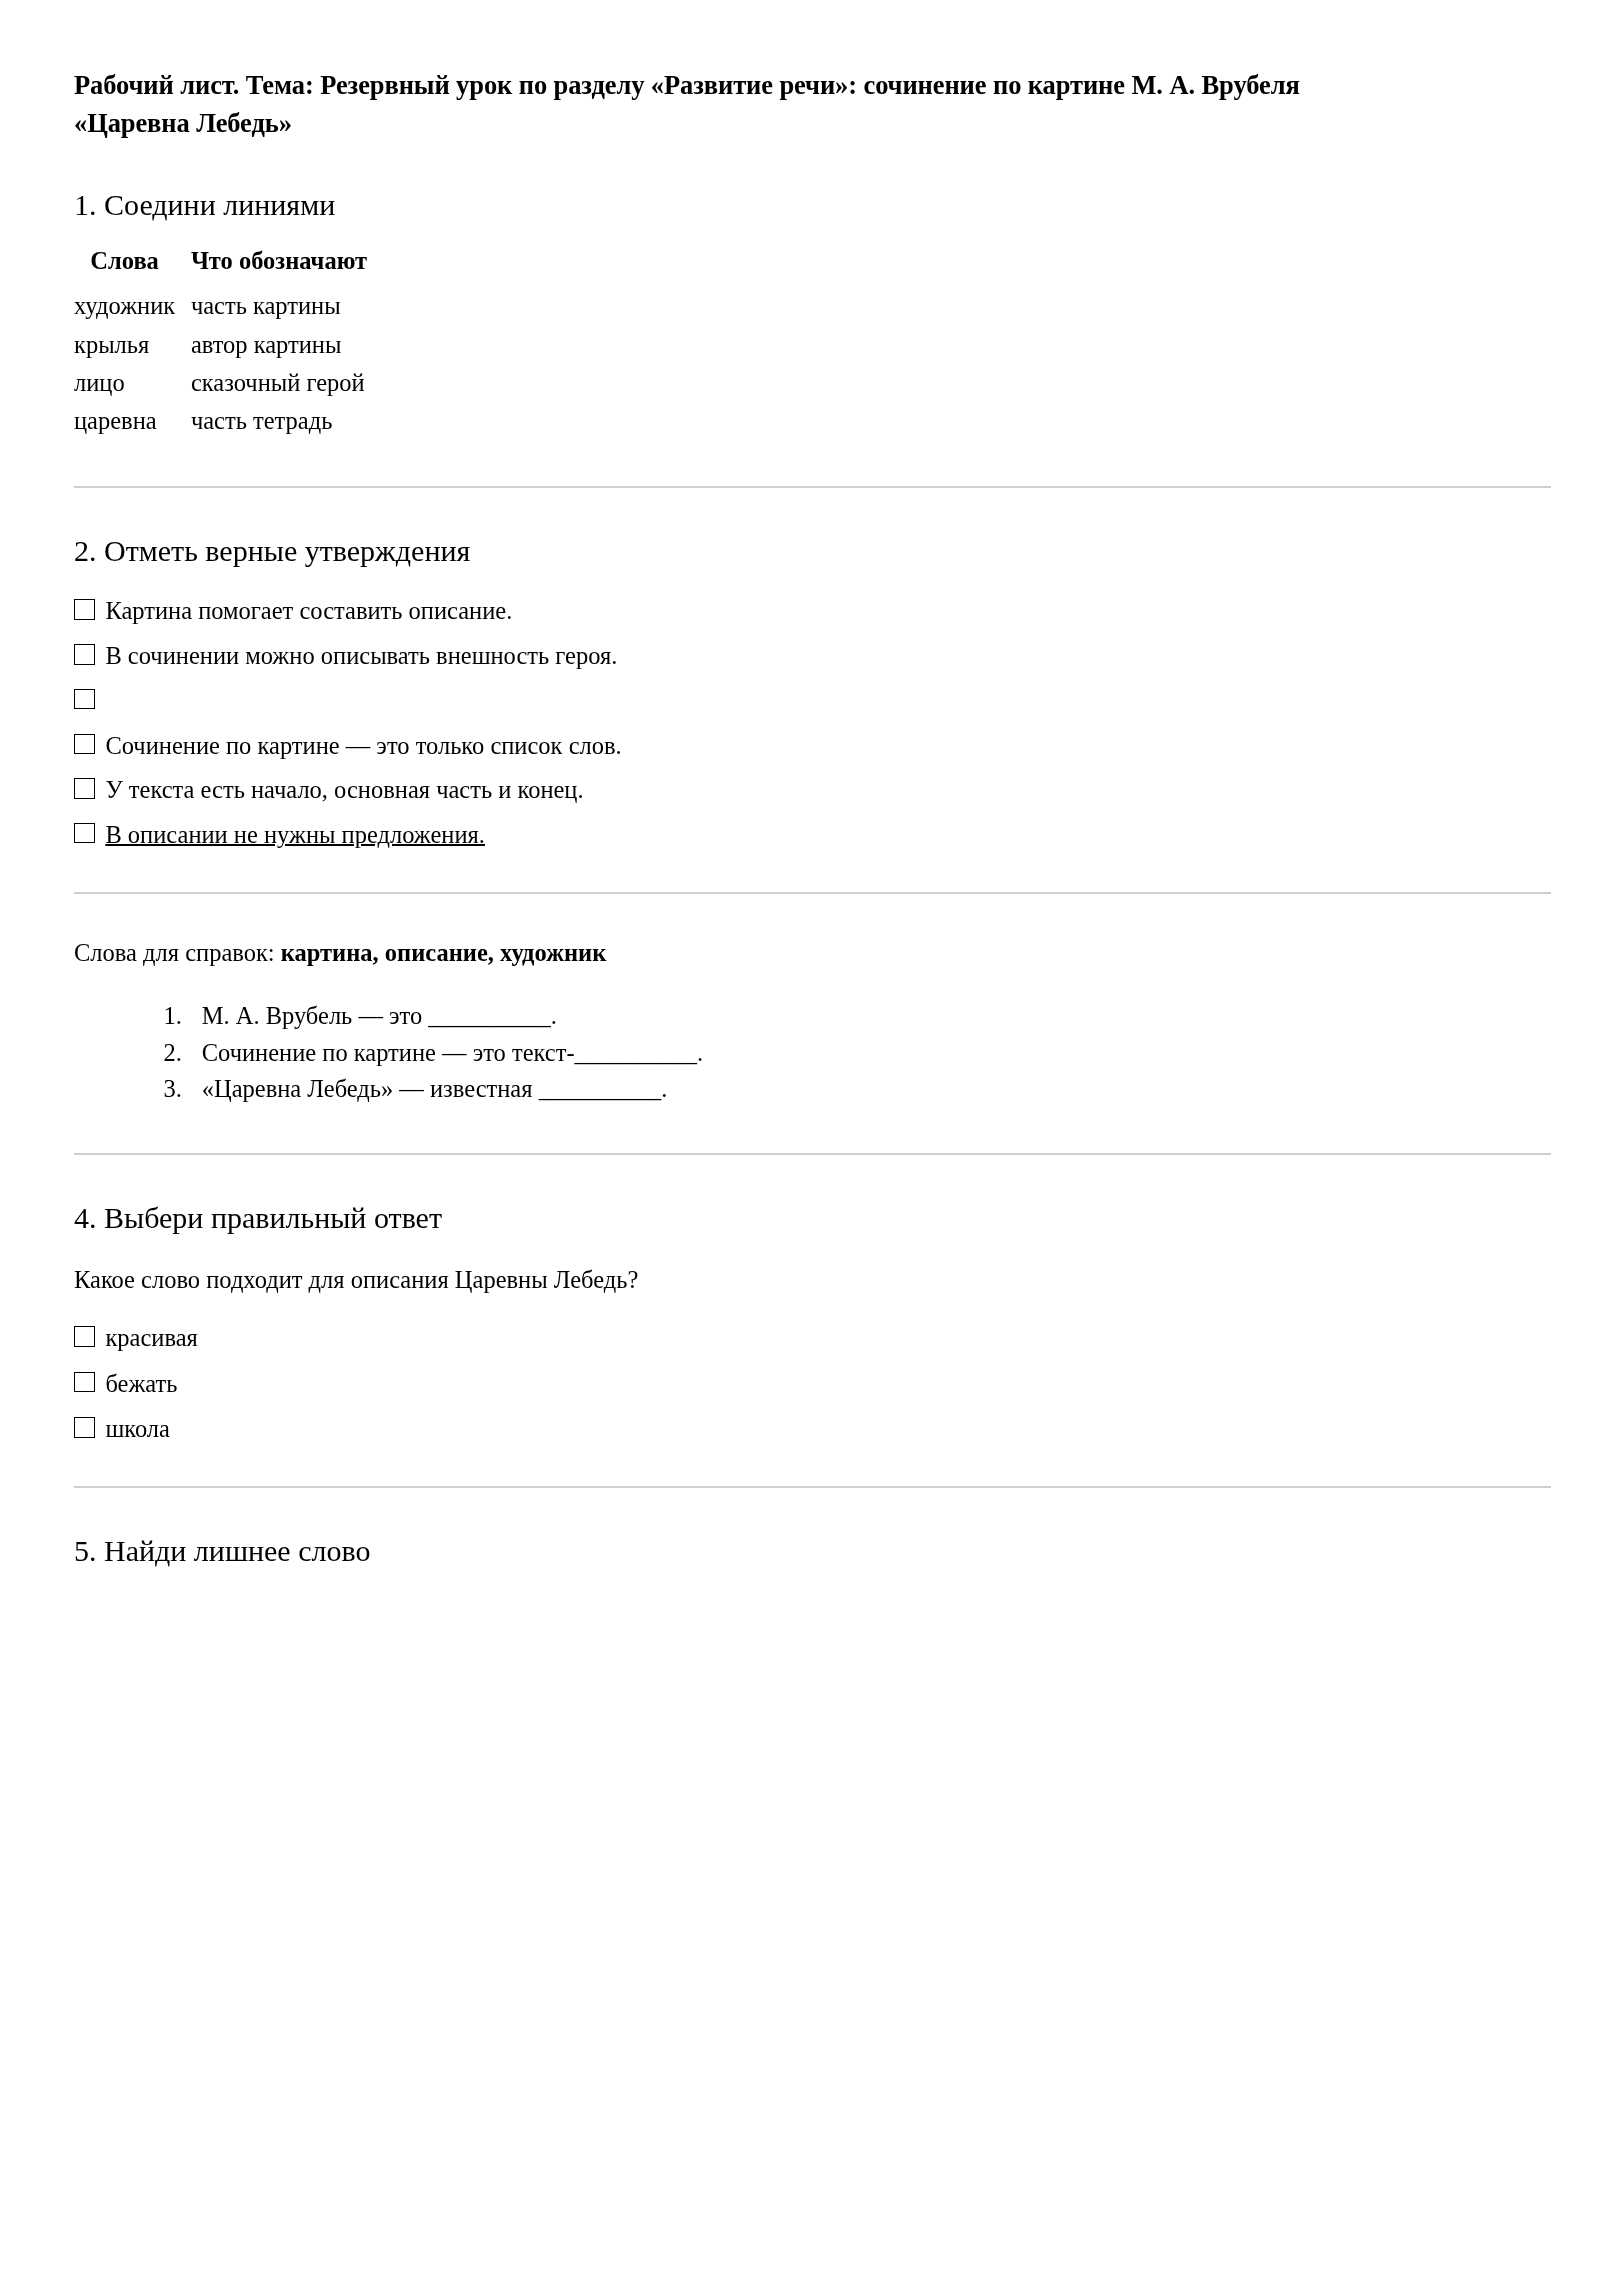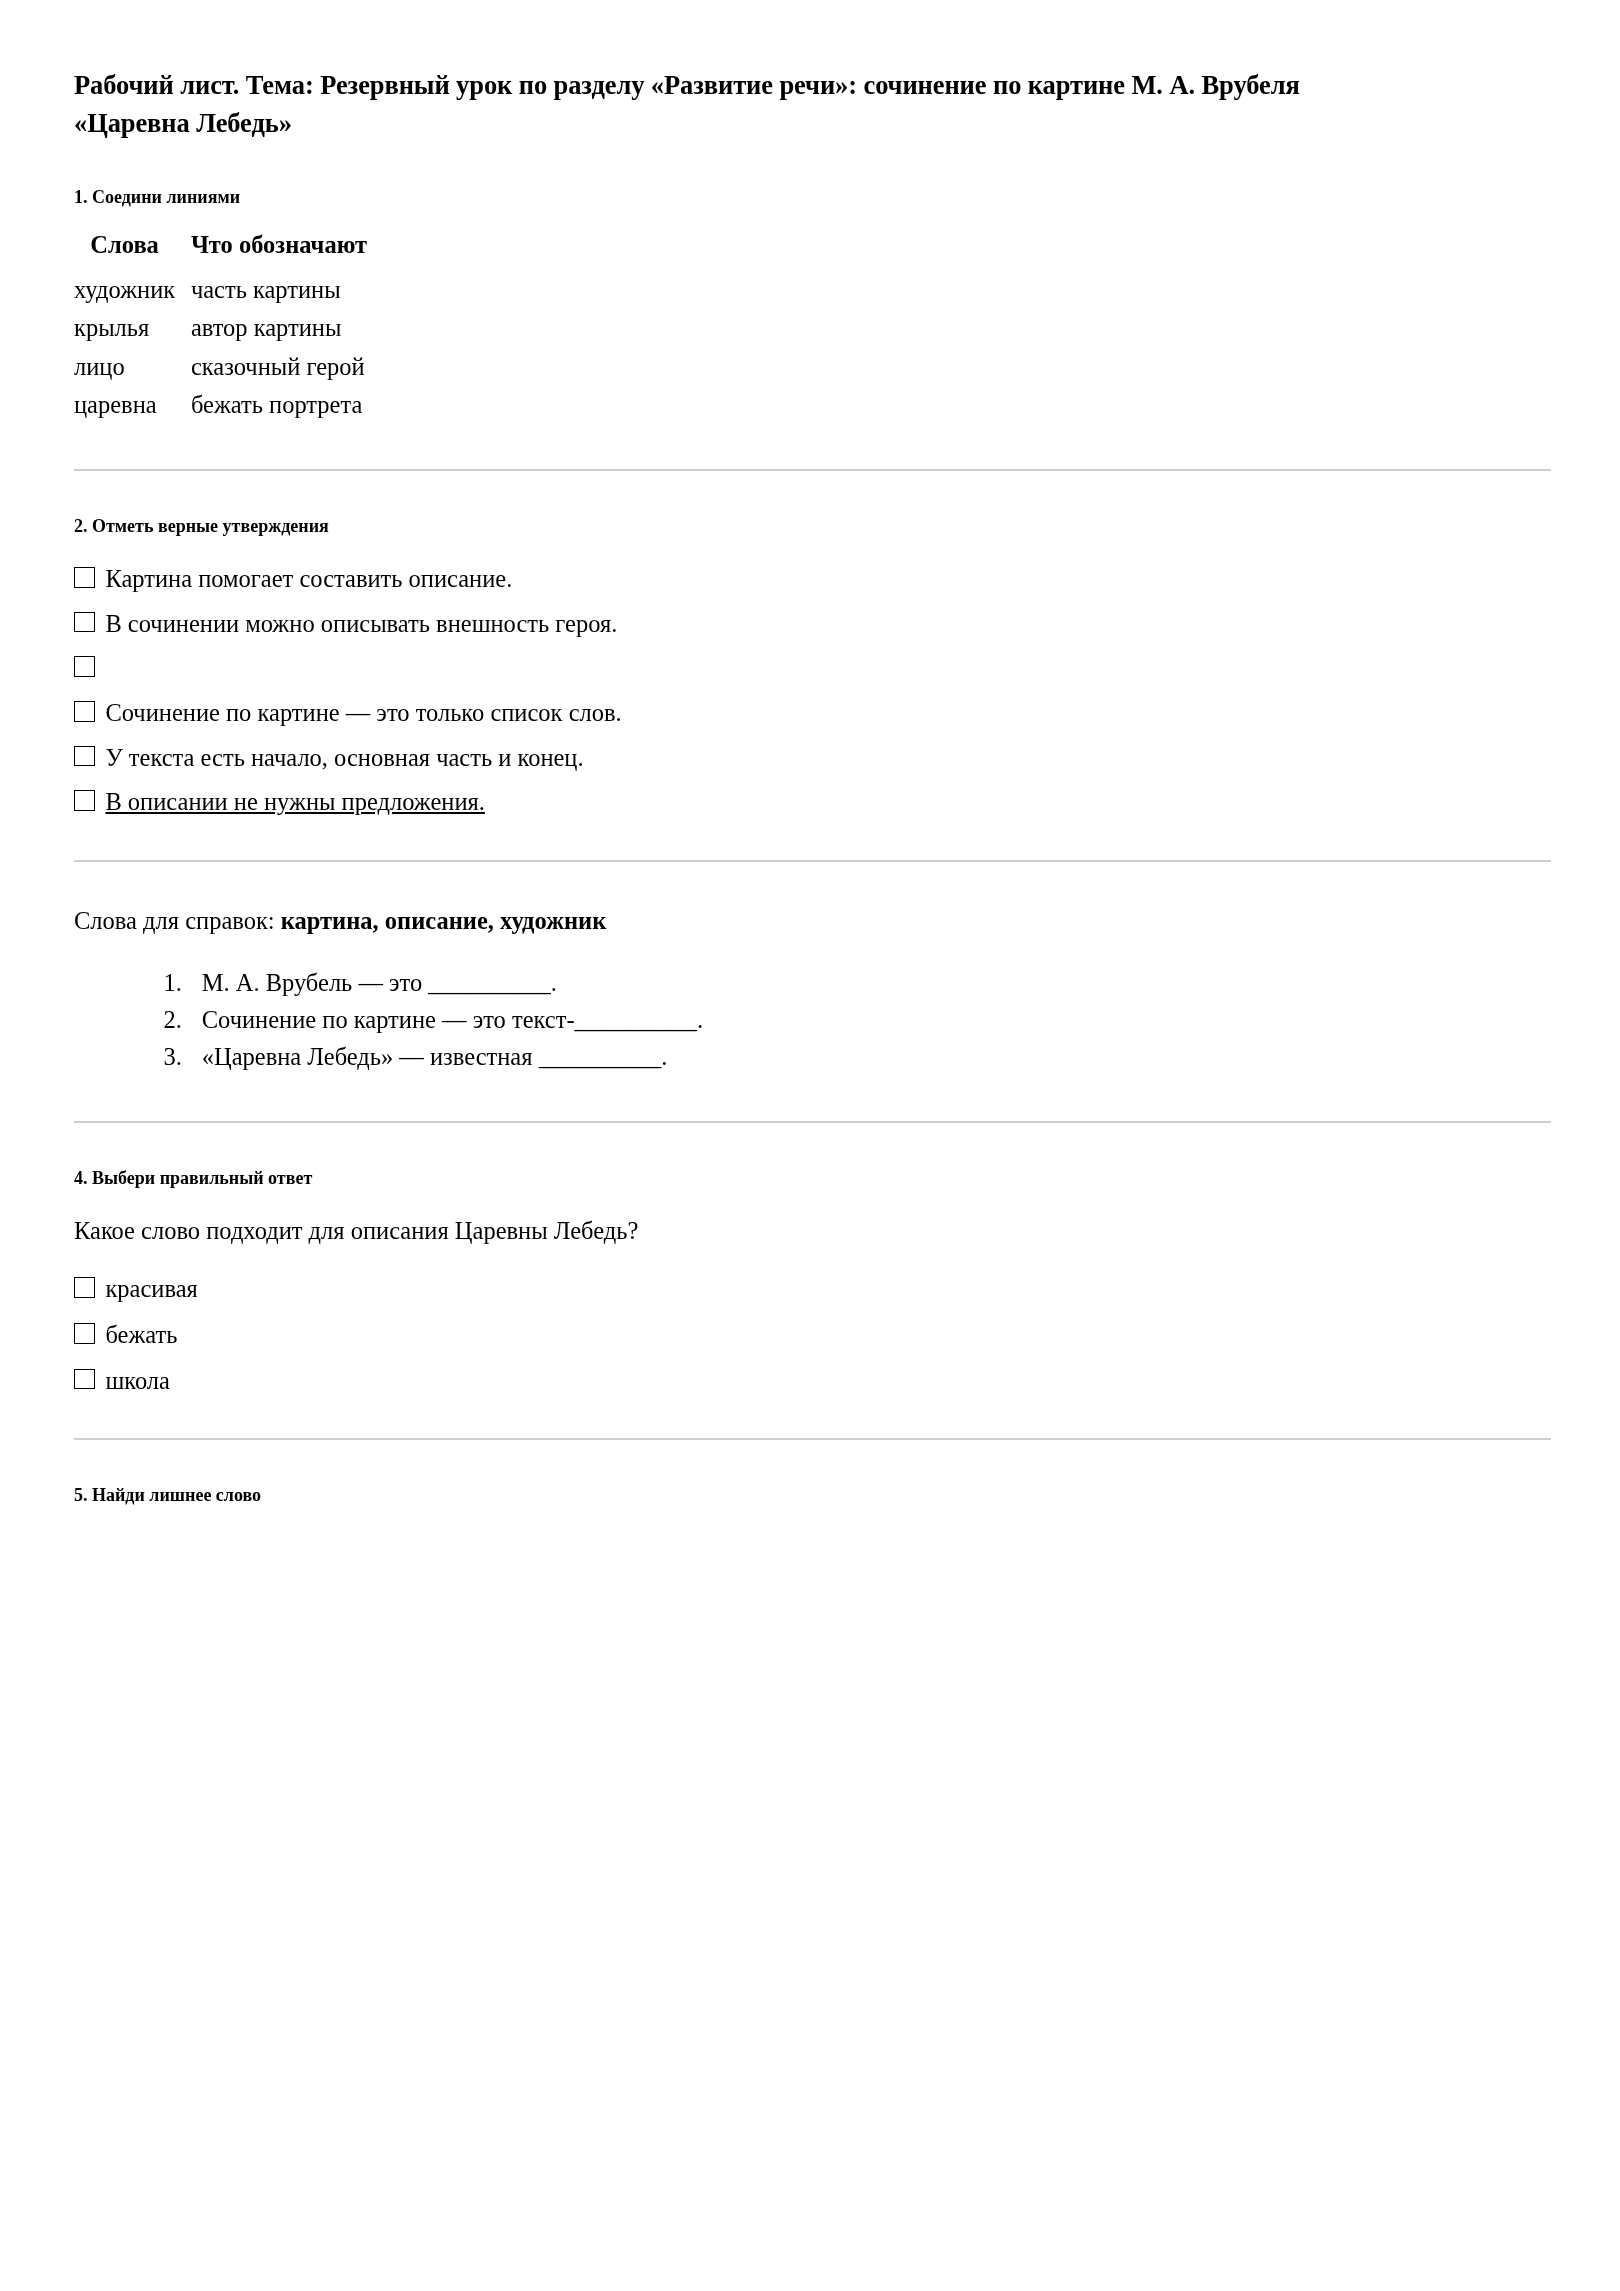--- a/index.html
+++ b/index.html
@@ -31,22 +31,22 @@
     letter-spacing: -0.1px;
     margin: 0 0 43px 0;
     max-width: 1460px;
   }
 
   
   .section {
     margin: 0;
   }
   .sec-heading {
-    font-size: 18px;
-    font-weight: bold;
+    font-size: 30px;
+    font-weight: normal;
     line-height: 1.35;
     margin: 0 0 17.6px 0;
   }
 
   
   .divider {
     border: 0;
     border-top: 2px solid #cfcfcf;
     margin: 45px 0 43px 0;
     width: 1477px;
@@ -164,21 +164,21 @@
         <tr>
           <td class="cell-word">крылья</td>
           <td class="cell-meaning">автор картины</td>
         </tr>
         <tr>
           <td class="cell-word">лицо</td>
           <td class="cell-meaning">сказочный герой</td>
         </tr>
         <tr>
           <td class="cell-word">царевна</td>
-          <td class="cell-meaning">бежать портрета</td>
+          <td class="cell-meaning">часть тетрадь</td>
         </tr>
       </tbody>
     </table>
   </section>
 
   <hr class="divider">
 
   <section class="section">
     <h2 class="sec-heading">2. Отметь верные утверждения</h2>
     <ul class="check-list">

